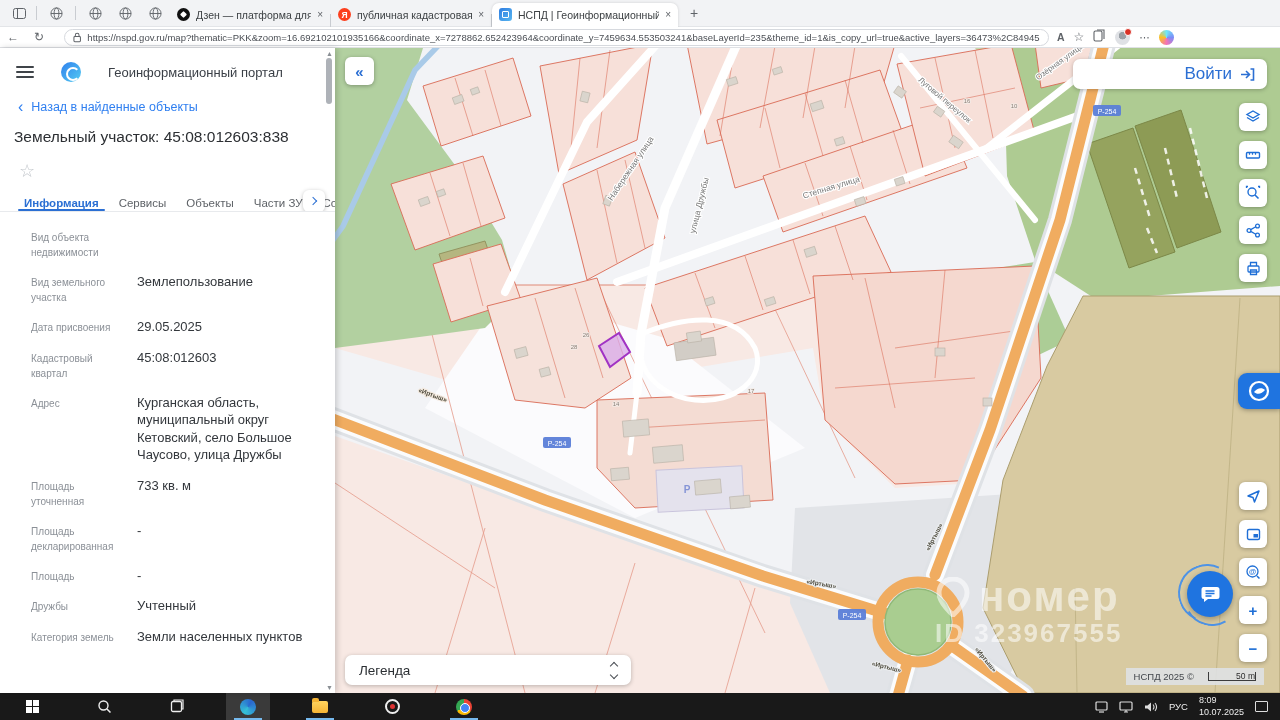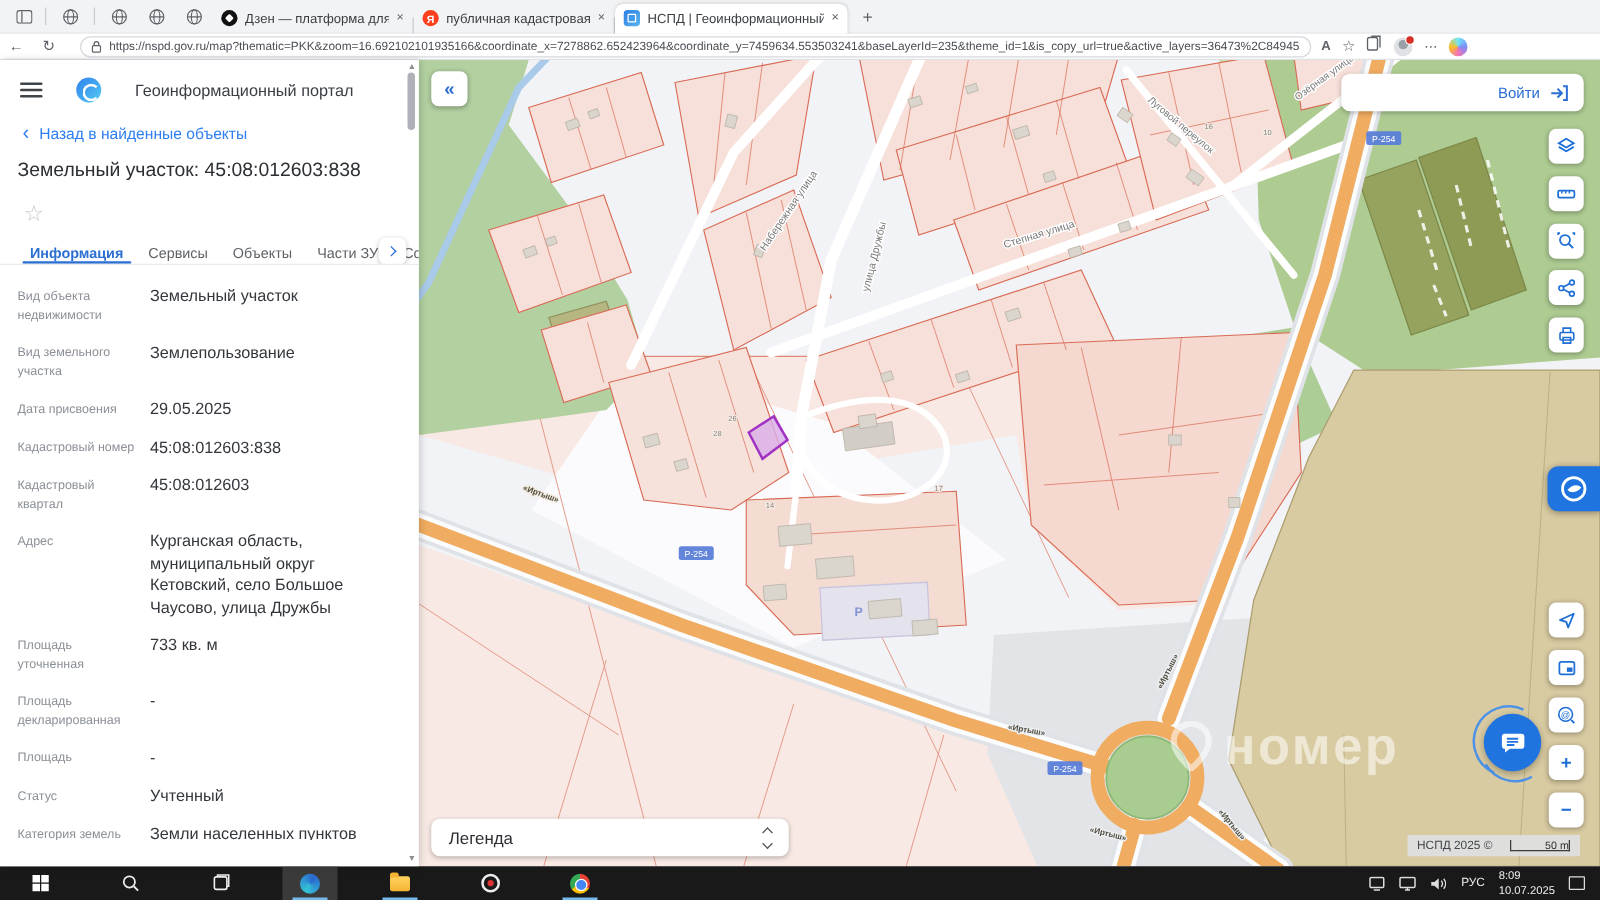--- a/index.html
+++ b/index.html
@@ -52,37 +52,37 @@
   .obj-title{font-size:15.5px;font-weight:500;color:#2c2f33;padding:14px 16px 0 14px;}
   .star-btn{margin:12px 0 0 14px;width:26px;height:26px;display:flex;align-items:center;justify-content:center;
             color:#c3c7cc;font-size:18px;}
   .ptabs{display:flex;gap:0;padding:8px 0 0 14px;border-bottom:1px solid #e8eaed;position:relative;height:28px;overflow:hidden;}
   .ptab{font-size:11.5px;color:#5f6368;padding:5px 10px 8px 10px;white-space:nowrap;position:relative;}
   .ptab.active{color:#2b6fd3;font-weight:bold;}
   .ptab.active::after{content:"";position:absolute;left:4px;right:4px;bottom:0;height:2.5px;background:#2b6fd3;border-radius:2px;}
   .tabs-more{position:absolute;right:10px;top:6px;width:22px;height:22px;border-radius:6px;background:#fff;
              box-shadow:0 1px 4px rgba(0,0,0,.25);display:flex;align-items:center;justify-content:center;}
   .chev-r{width:6px;height:6px;border-right:1.8px solid #2b6fd3;border-top:1.8px solid #2b6fd3;transform:rotate(45deg);margin-left:-2px;}
-  .pfields{padding:16px 22px 0 14px;overflow:hidden;height:460px;}
+  .pfields{padding:16px 22px 0 31px;overflow:hidden;height:460px;}
   .frow{display:flex;gap:10px;margin-bottom:13px;}
   .flabel{width:96px;flex:none;font-size:10px;color:#8b9097;line-height:1.5;padding-top:2px;}
   .fvalue{font-size:13px;color:#33373c;line-height:1.35;flex:1;}
   .pscroll{position:absolute;right:1px;top:4px;bottom:4px;width:9px;}
   .pscroll .thumb{position:absolute;left:1px;top:6px;width:6px;height:46px;background:#aeb2b8;border-radius:3px;}
   .pscroll .arr{position:absolute;left:0;width:9px;text-align:center;font-size:7px;color:#8a8f94;}
 
   
   .map{position:absolute;left:335px;top:48px;width:945px;height:645px;overflow:hidden;background:#eef0f3;}
   .map svg.canvas{position:absolute;left:0;top:0;}
   .collapse-btn{position:absolute;left:10px;top:9px;width:29px;height:28px;background:#fff;border-radius:6px;
                 box-shadow:0 1px 4px rgba(0,0,0,.3);display:flex;align-items:center;justify-content:center;
                 color:#2b6fd3;font-size:15px;font-weight:bold;}
   .loginbar{position:absolute;left:738px;top:11px;width:194px;height:30px;background:#fff;border-radius:7px;
             box-shadow:0 1px 4px rgba(0,0,0,.25);display:flex;align-items:center;justify-content:flex-end;gap:8px;padding:0 12px;}
-  .loginbar span{color:#2b6fd3;font-size:12px;}
+  .loginbar span{color:#2b6fd3;font-size:17px;}
   .mapbtn{position:absolute;left:904px;width:28px;height:28px;background:#fff;border-radius:6px;
           box-shadow:0 1px 4px rgba(0,0,0,.3);display:flex;align-items:center;justify-content:center;color:#1f6fd6;}
   .mapbtn.glyph{font-size:15px;font-weight:bold;}
   .assist-tab{position:absolute;left:903px;top:325px;width:42px;height:36px;background:#1f74e0;border-radius:9px 0 0 9px;
               box-shadow:0 1px 5px rgba(0,0,0,.35);display:flex;align-items:center;justify-content:center;}
   .chatfab{position:absolute;left:852px;top:523px;width:46px;height:46px;border-radius:50%;background:#1f74e0;
            box-shadow:0 2px 6px rgba(0,0,0,.3);display:flex;align-items:center;justify-content:center;}
   .chat-arc{position:absolute;border:2.5px solid #4e93e6;border-radius:50%;}
   .legendbar{position:absolute;left:10px;top:607px;width:286px;height:30px;background:#fff;border-radius:7px;
              box-shadow:0 1px 4px rgba(0,0,0,.25);display:flex;align-items:center;justify-content:space-between;padding:0 14px;}
@@ -232,56 +232,51 @@
           <div class="ptab">Части ЗУ</div>
           <div class="ptab">Соста</div>
         </div>
       <div class="tabs-more">
           <span class="chev-r"></span>
         </div>
     </div>
     <div class="pfields" id="pfields">
         <div class="frow">
           <div class="flabel">Вид объекта недвижимости</div>
-          <div class="fvalue">Земельный участок</div>
         </div>
         <div class="frow">
           <div class="flabel">Вид земельного участка</div>
           <div class="fvalue">Землепользование</div>
         </div>
         <div class="frow">
           <div class="flabel">Дата присвоения</div>
           <div class="fvalue">29.05.2025</div>
         </div>
         <div class="frow">
-          <div class="flabel">Кадастровый номер</div>
-          <div class="fvalue">45:08:012603:838</div>
-        </div>
-        <div class="frow">
           <div class="flabel">Кадастровый квартал</div>
           <div class="fvalue">45:08:012603</div>
         </div>
         <div class="frow">
           <div class="flabel">Адрес</div>
           <div class="fvalue">Курганская область, муниципальный округ Кетовский, село Большое Чаусово, улица Дружбы</div>
         </div>
         <div class="frow">
           <div class="flabel">Площадь уточненная</div>
           <div class="fvalue">733 кв. м</div>
         </div>
         <div class="frow">
           <div class="flabel">Площадь декларированная</div>
           <div class="fvalue">-</div>
         </div>
         <div class="frow">
           <div class="flabel">Площадь</div>
           <div class="fvalue">-</div>
         </div>
         <div class="frow">
-          <div class="flabel">Статус</div>
+          <div class="flabel">Дружбы</div>
           <div class="fvalue">Учтенный</div>
         </div>
         <div class="frow">
           <div class="flabel">Категория земель</div>
           <div class="fvalue">Земли населенных пунктов</div>
         </div>
       </div>
     <div class="pscroll">
       <div class="arr" style="top:-2px;">▲</div>
       <div class="thumb"></div>
@@ -531,20 +526,21 @@
         </div>
     </div>
 
     <div class="watermark">
       <div style="display:flex;align-items:center;gap:8px;">
         <svg width="36" height="40" viewBox="0 0 36 40">
           <path d="M18 2 C26 2 32 8 32 16 C32 26 18 38 18 38 C18 38 4 26 4 16 C4 8 10 2 18 2 Z" fill="none" stroke="rgba(255,255,255,0.55)" stroke-width="5"></path>
         </svg>
         <span class="wm1">номер</span>
       </div>
+      <div class="wm2">ID 323967555</div>
     </div>
 
     <div class="attr">
       <span class="cop">НСПД 2025 ©</span>
       <div class="scalebar">50 m</div>
     </div>
   </div>
 
   <div class="taskbar">
     <div class="tb-cell" style="margin-left:10px;">

